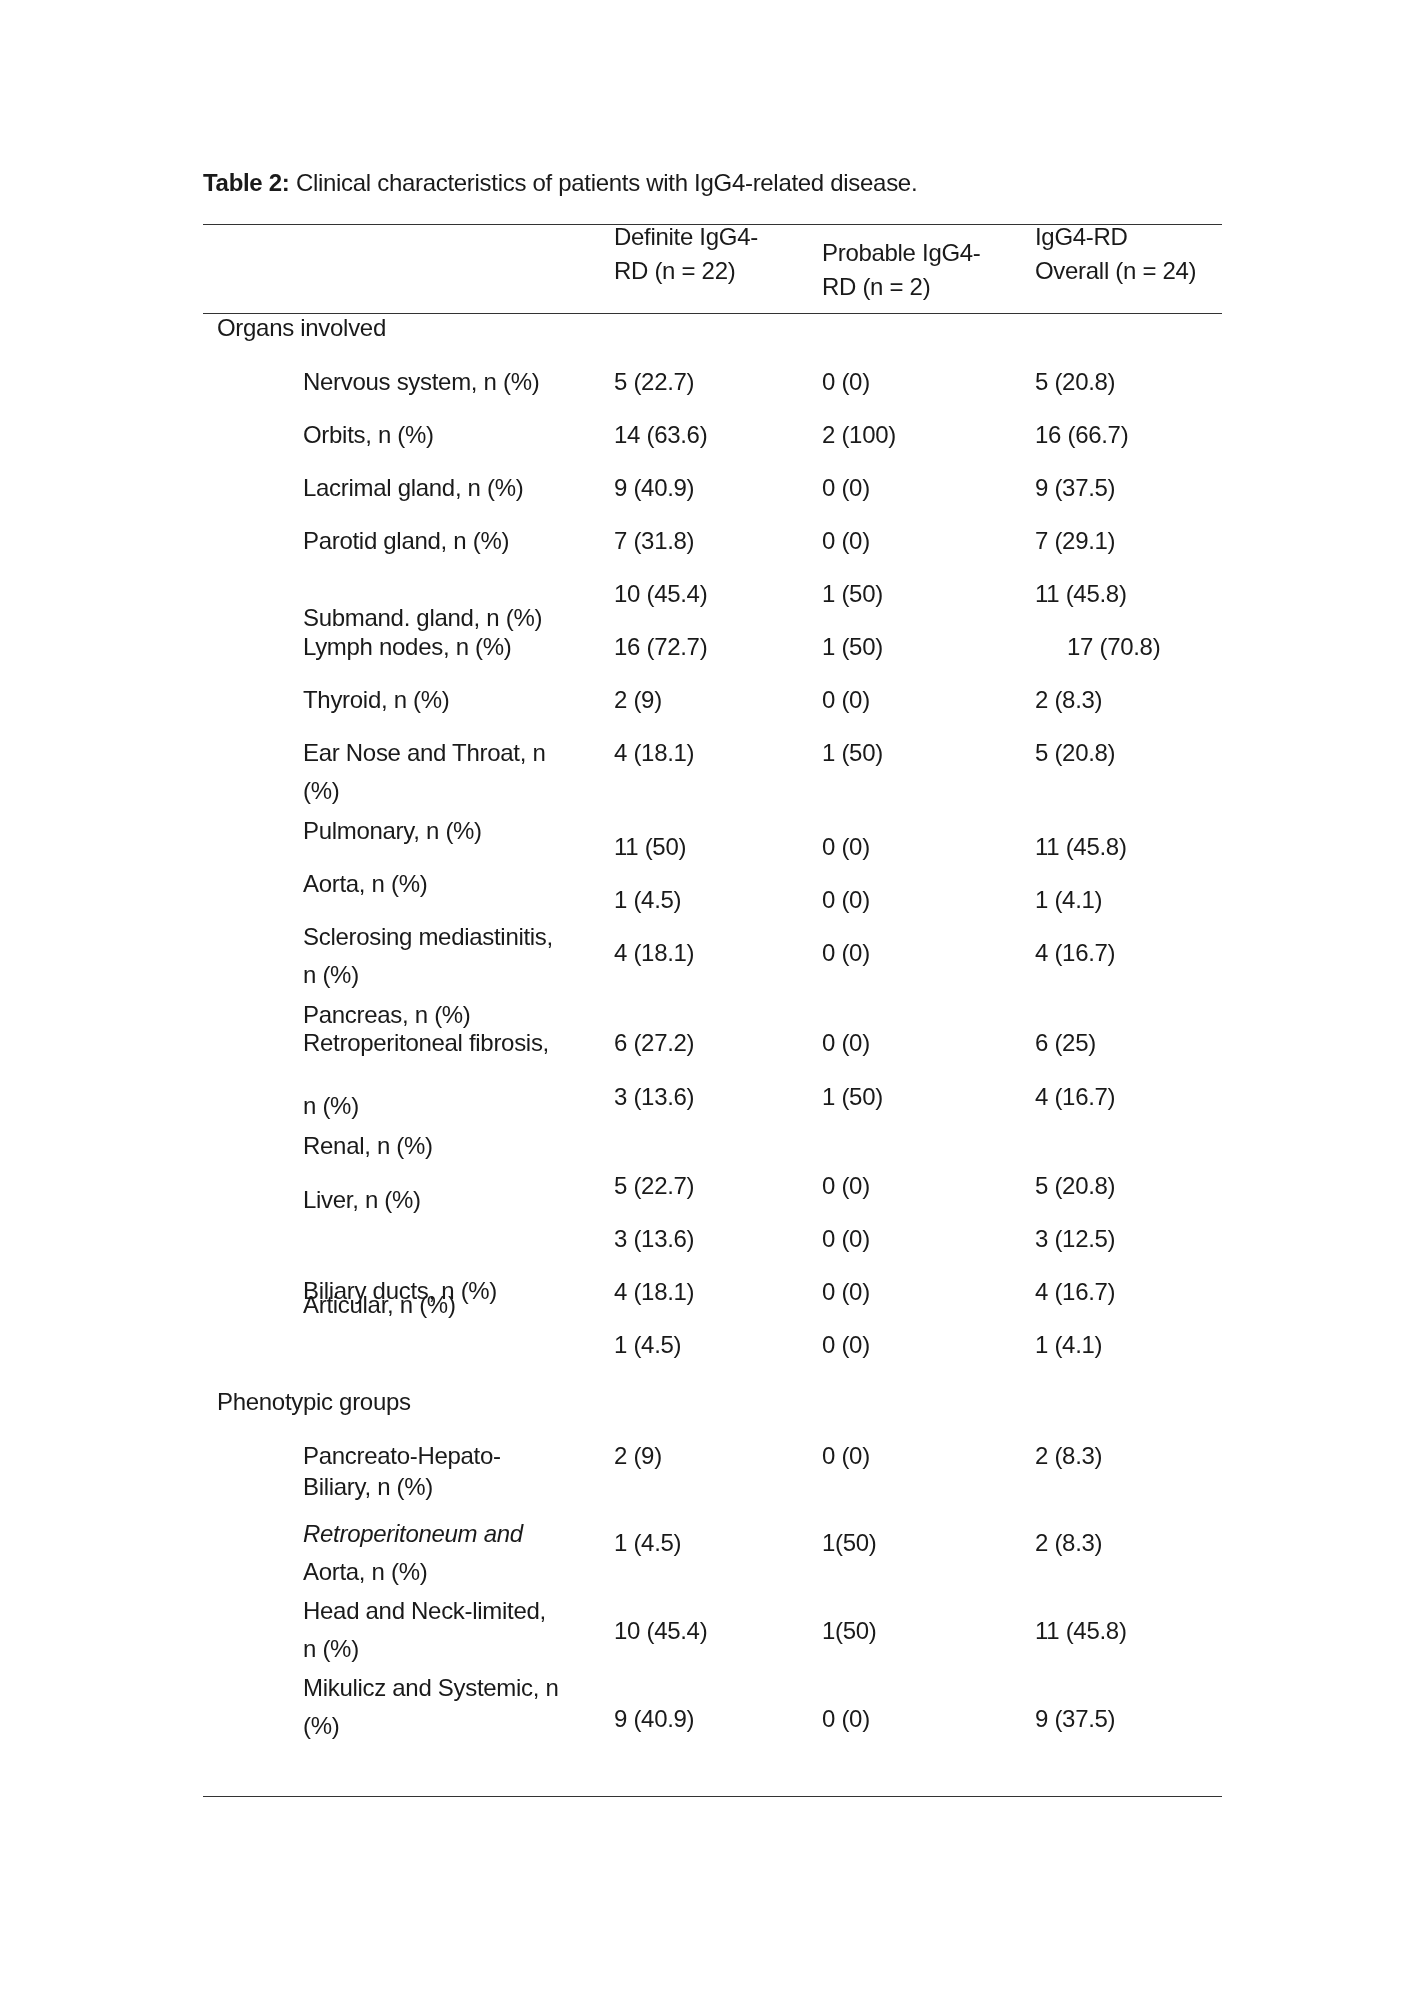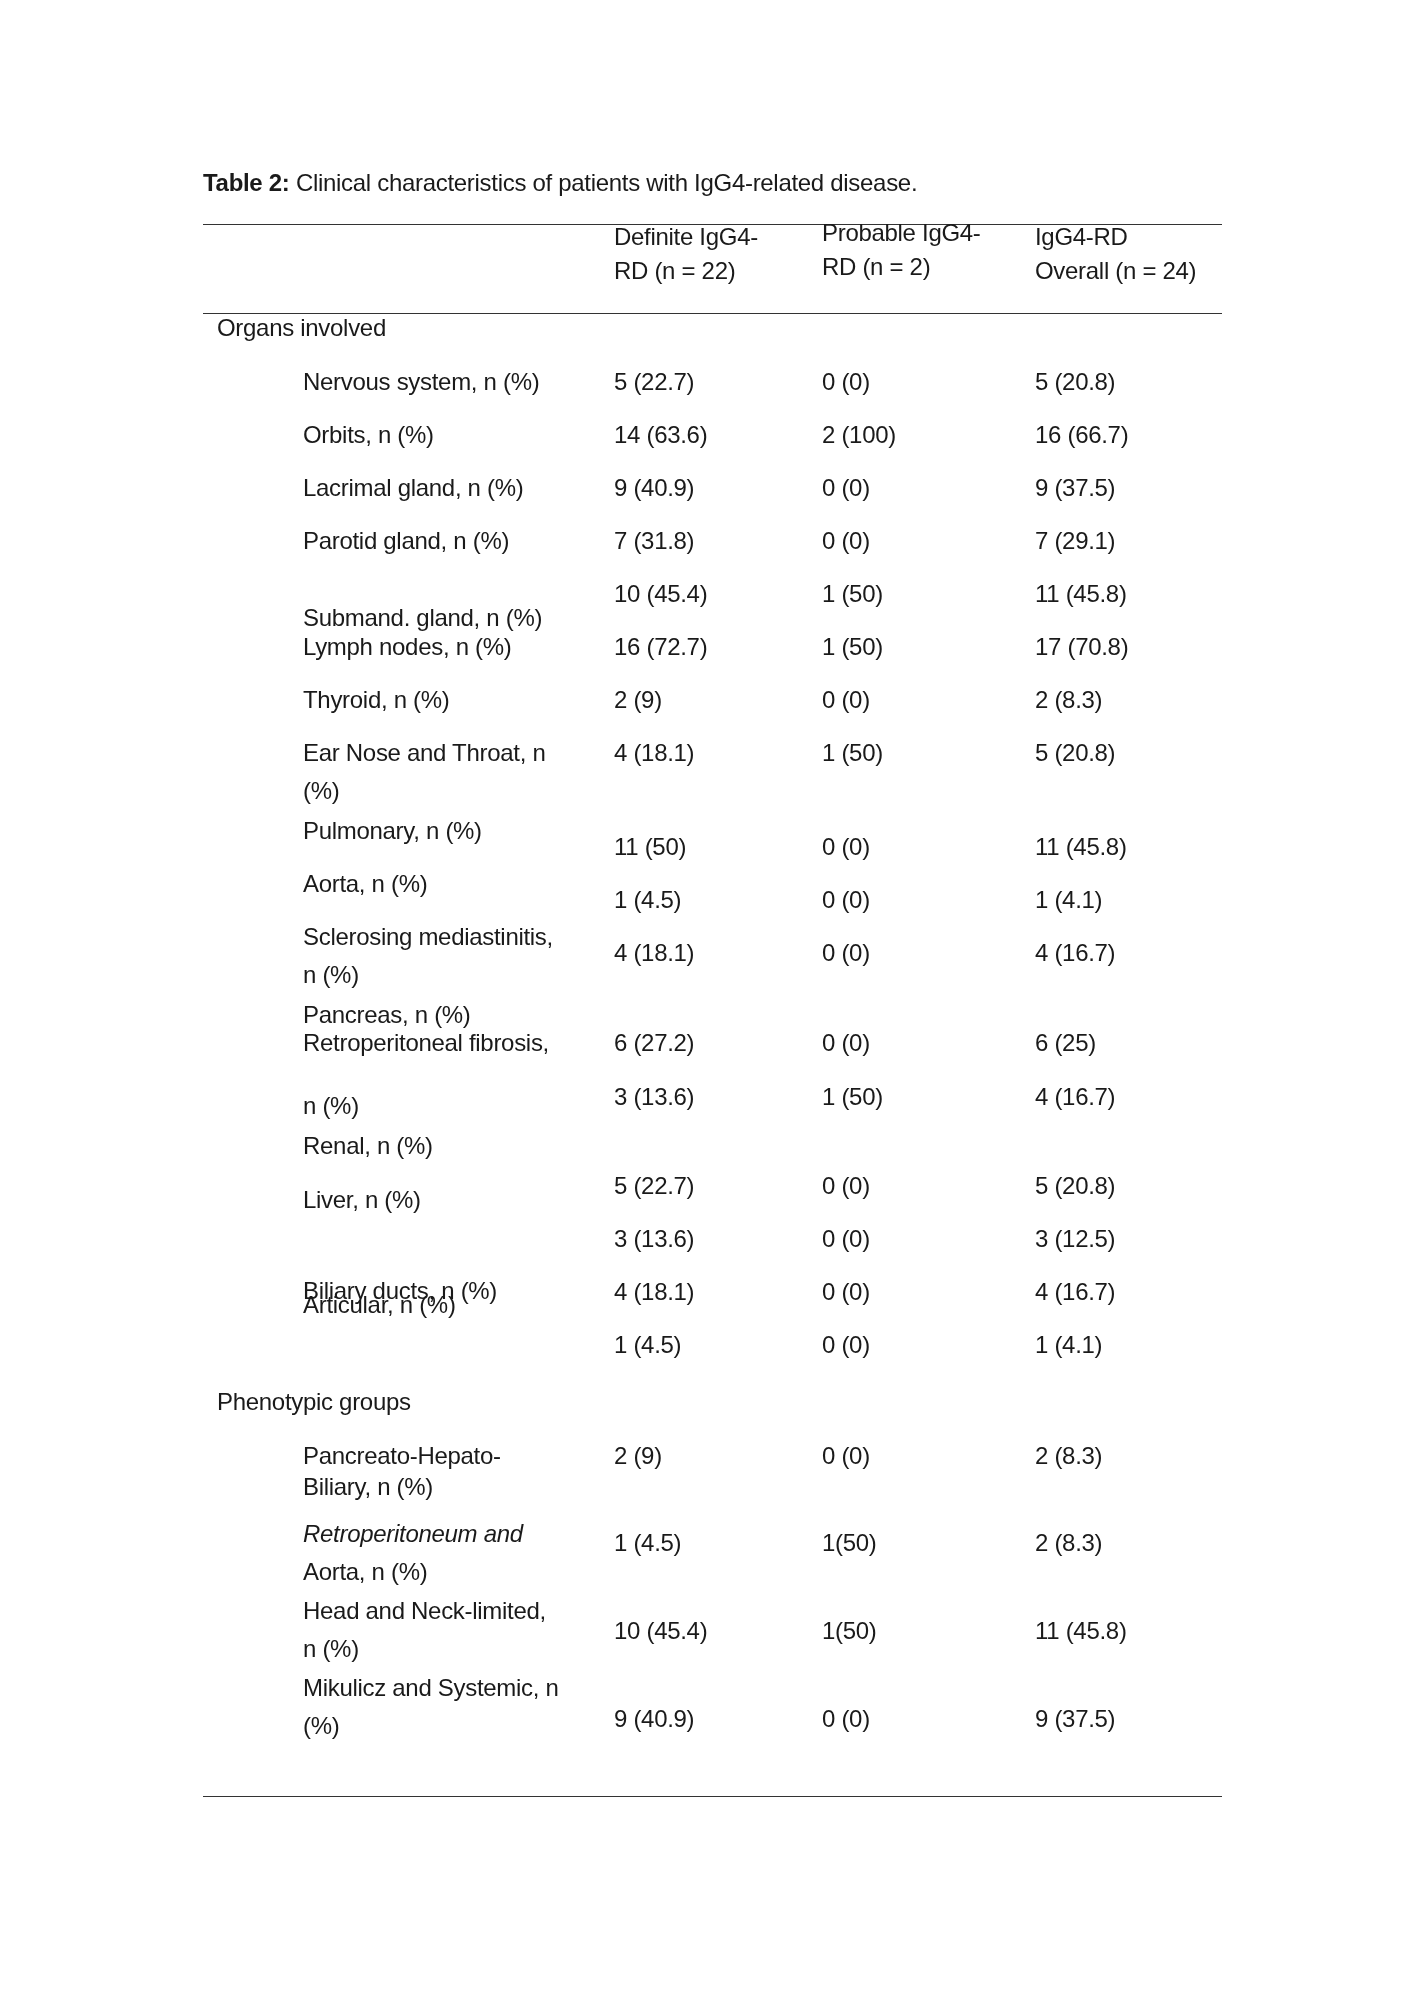--- a/index.html
+++ b/index.html
@@ -22,21 +22,21 @@
 <div class="t title">
   <b>Table 2:</b><span> Clinical characteristics of patients with IgG4-related disease.</span>
 </div>
 
 <div class="rule" style="top:224px;"></div>
 
 <div class="hdr c1" style="top:220px;">
   <div>Definite IgG4-</div>
   <div>RD (n = 22)</div>
 </div>
-<div class="hdr c2" style="top:216px;">
+<div class="hdr c2" style="top:236px;">
   <div>Probable IgG4-</div>
   <div>RD (n = 2)</div>
 </div>
 <div class="hdr c3" style="top:220px;">
   <div>IgG4-RD</div>
   <div>Overall (n = 24)</div>
 </div>
 
 <div class="rule" style="top:313px;"></div>
 
@@ -63,21 +63,21 @@
 <div class="t c3" style="top:522px;">7 (29.1)</div>
 
 <div class="t lab" style="top:599px;">Submand. gland, n (%)</div>
 <div class="t c1" style="top:575px;">10 (45.4)</div>
 <div class="t c2" style="top:575px;">1 (50)</div>
 <div class="t c3" style="top:575px;">11 (45.8)</div>
 
 <div class="t lab" style="top:628px;">Lymph nodes, n (%)</div>
 <div class="t c1" style="top:628px;">16 (72.7)</div>
 <div class="t c2" style="top:628px;">1 (50)</div>
-<div class="t c3" style="top:628px;">17 (70.8)</div>
+<div class="t c3" style="top:628px;margin-left:32px;">17 (70.8)</div>
 
 <div class="t lab" style="top:681px;">Thyroid, n (%)</div>
 <div class="t c1" style="top:681px;">2 (9)</div>
 <div class="t c2" style="top:681px;">0 (0)</div>
 <div class="t c3" style="top:681px;">2 (8.3)</div>
 
 <div class="t lab" style="top:734px;">Ear Nose and Throat, n</div>
 <div class="t lab" style="top:772px;">(%)</div>
 <div class="t c1" style="top:734px;">4 (18.1)</div>
 <div class="t c2" style="top:734px;">1 (50)</div>

